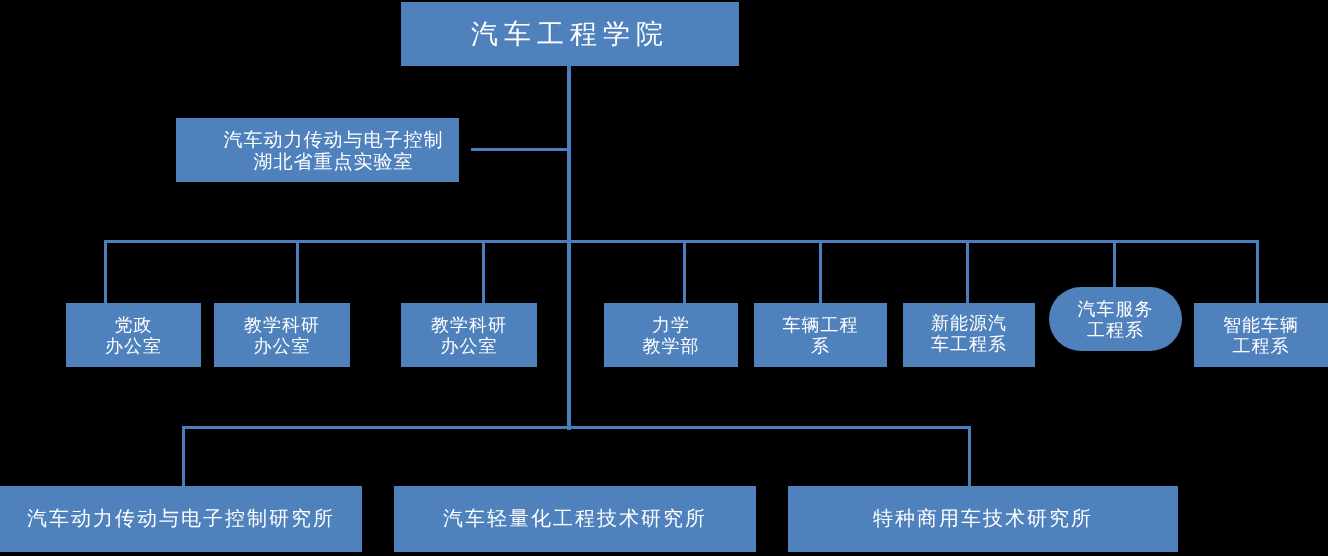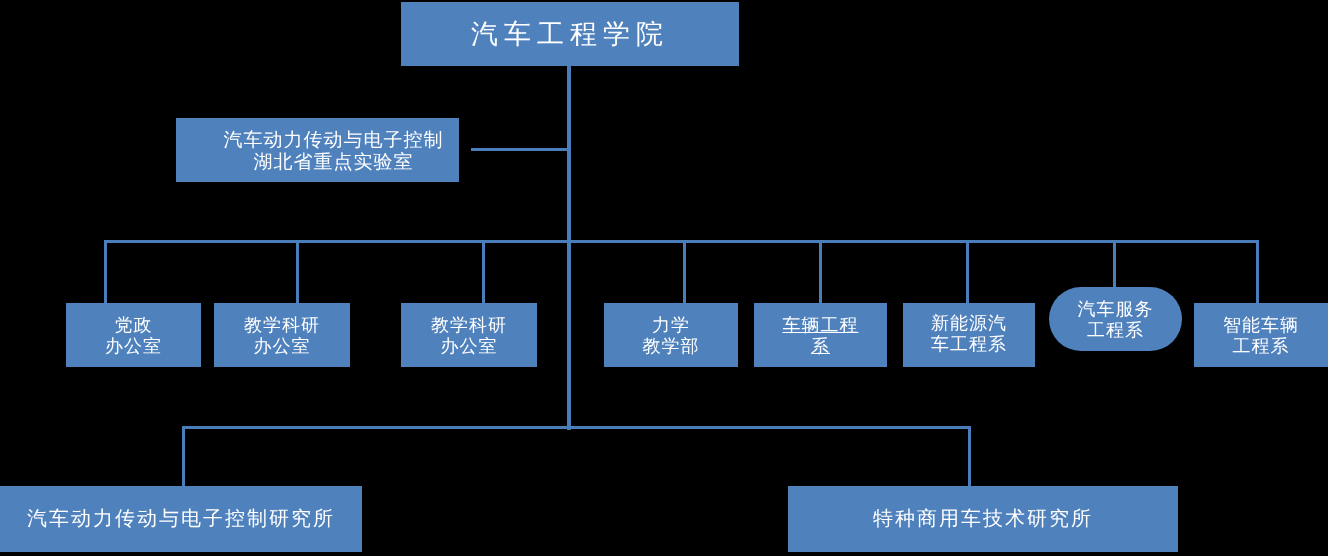--- a/index.html
+++ b/index.html
@@ -86,30 +86,31 @@
 
   <div class="node dept" style="left:214px; top:303px; width:136px; height:64px;">教学科研
 办公室</div>
 
   <div class="node dept" style="left:401px; top:303px; width:136px; height:64px;">教学科研
 办公室</div>
 
   <div class="node dept" style="left:604px; top:303px; width:134px; height:64px;">力学
 教学部</div>
 
-  <div class="node dept" style="left:754px; top:303px; width:133px; height:64px;text-decoration:underline;">车辆工程
+  <div class="node dept" style="left:754px; top:303px; width:133px; height:64px;">车辆工程
 系</div>
 
   <div class="node dept" style="left:903px; top:303px; width:132px; height:64px;font-family:Liberation Mono, monospace;">新能源汽
 车工程系</div>
 
   <div class="node dept" style="left:1049px; top:287px; width:133px; height:64px;border-radius:32px;">汽车服务
 工程系</div>
 
   <div class="node dept" style="left:1194px; top:303px; width:134px; height:64px;">智能车辆
 工程系</div>
 
   <div class="node inst" style="left:0px; top:486px; width:362px; height:66px;">汽车动力传动与电子控制研究所</div>
 
+  <div class="node inst" style="left:394px; top:486px; width:362px; height:66px;">汽车轻量化工程技术研究所</div>
 
   <div class="node inst" style="left:788px; top:486px; width:390px; height:66px;">特种商用车技术研究所</div>
 
 </div>
 
 </body></html>

